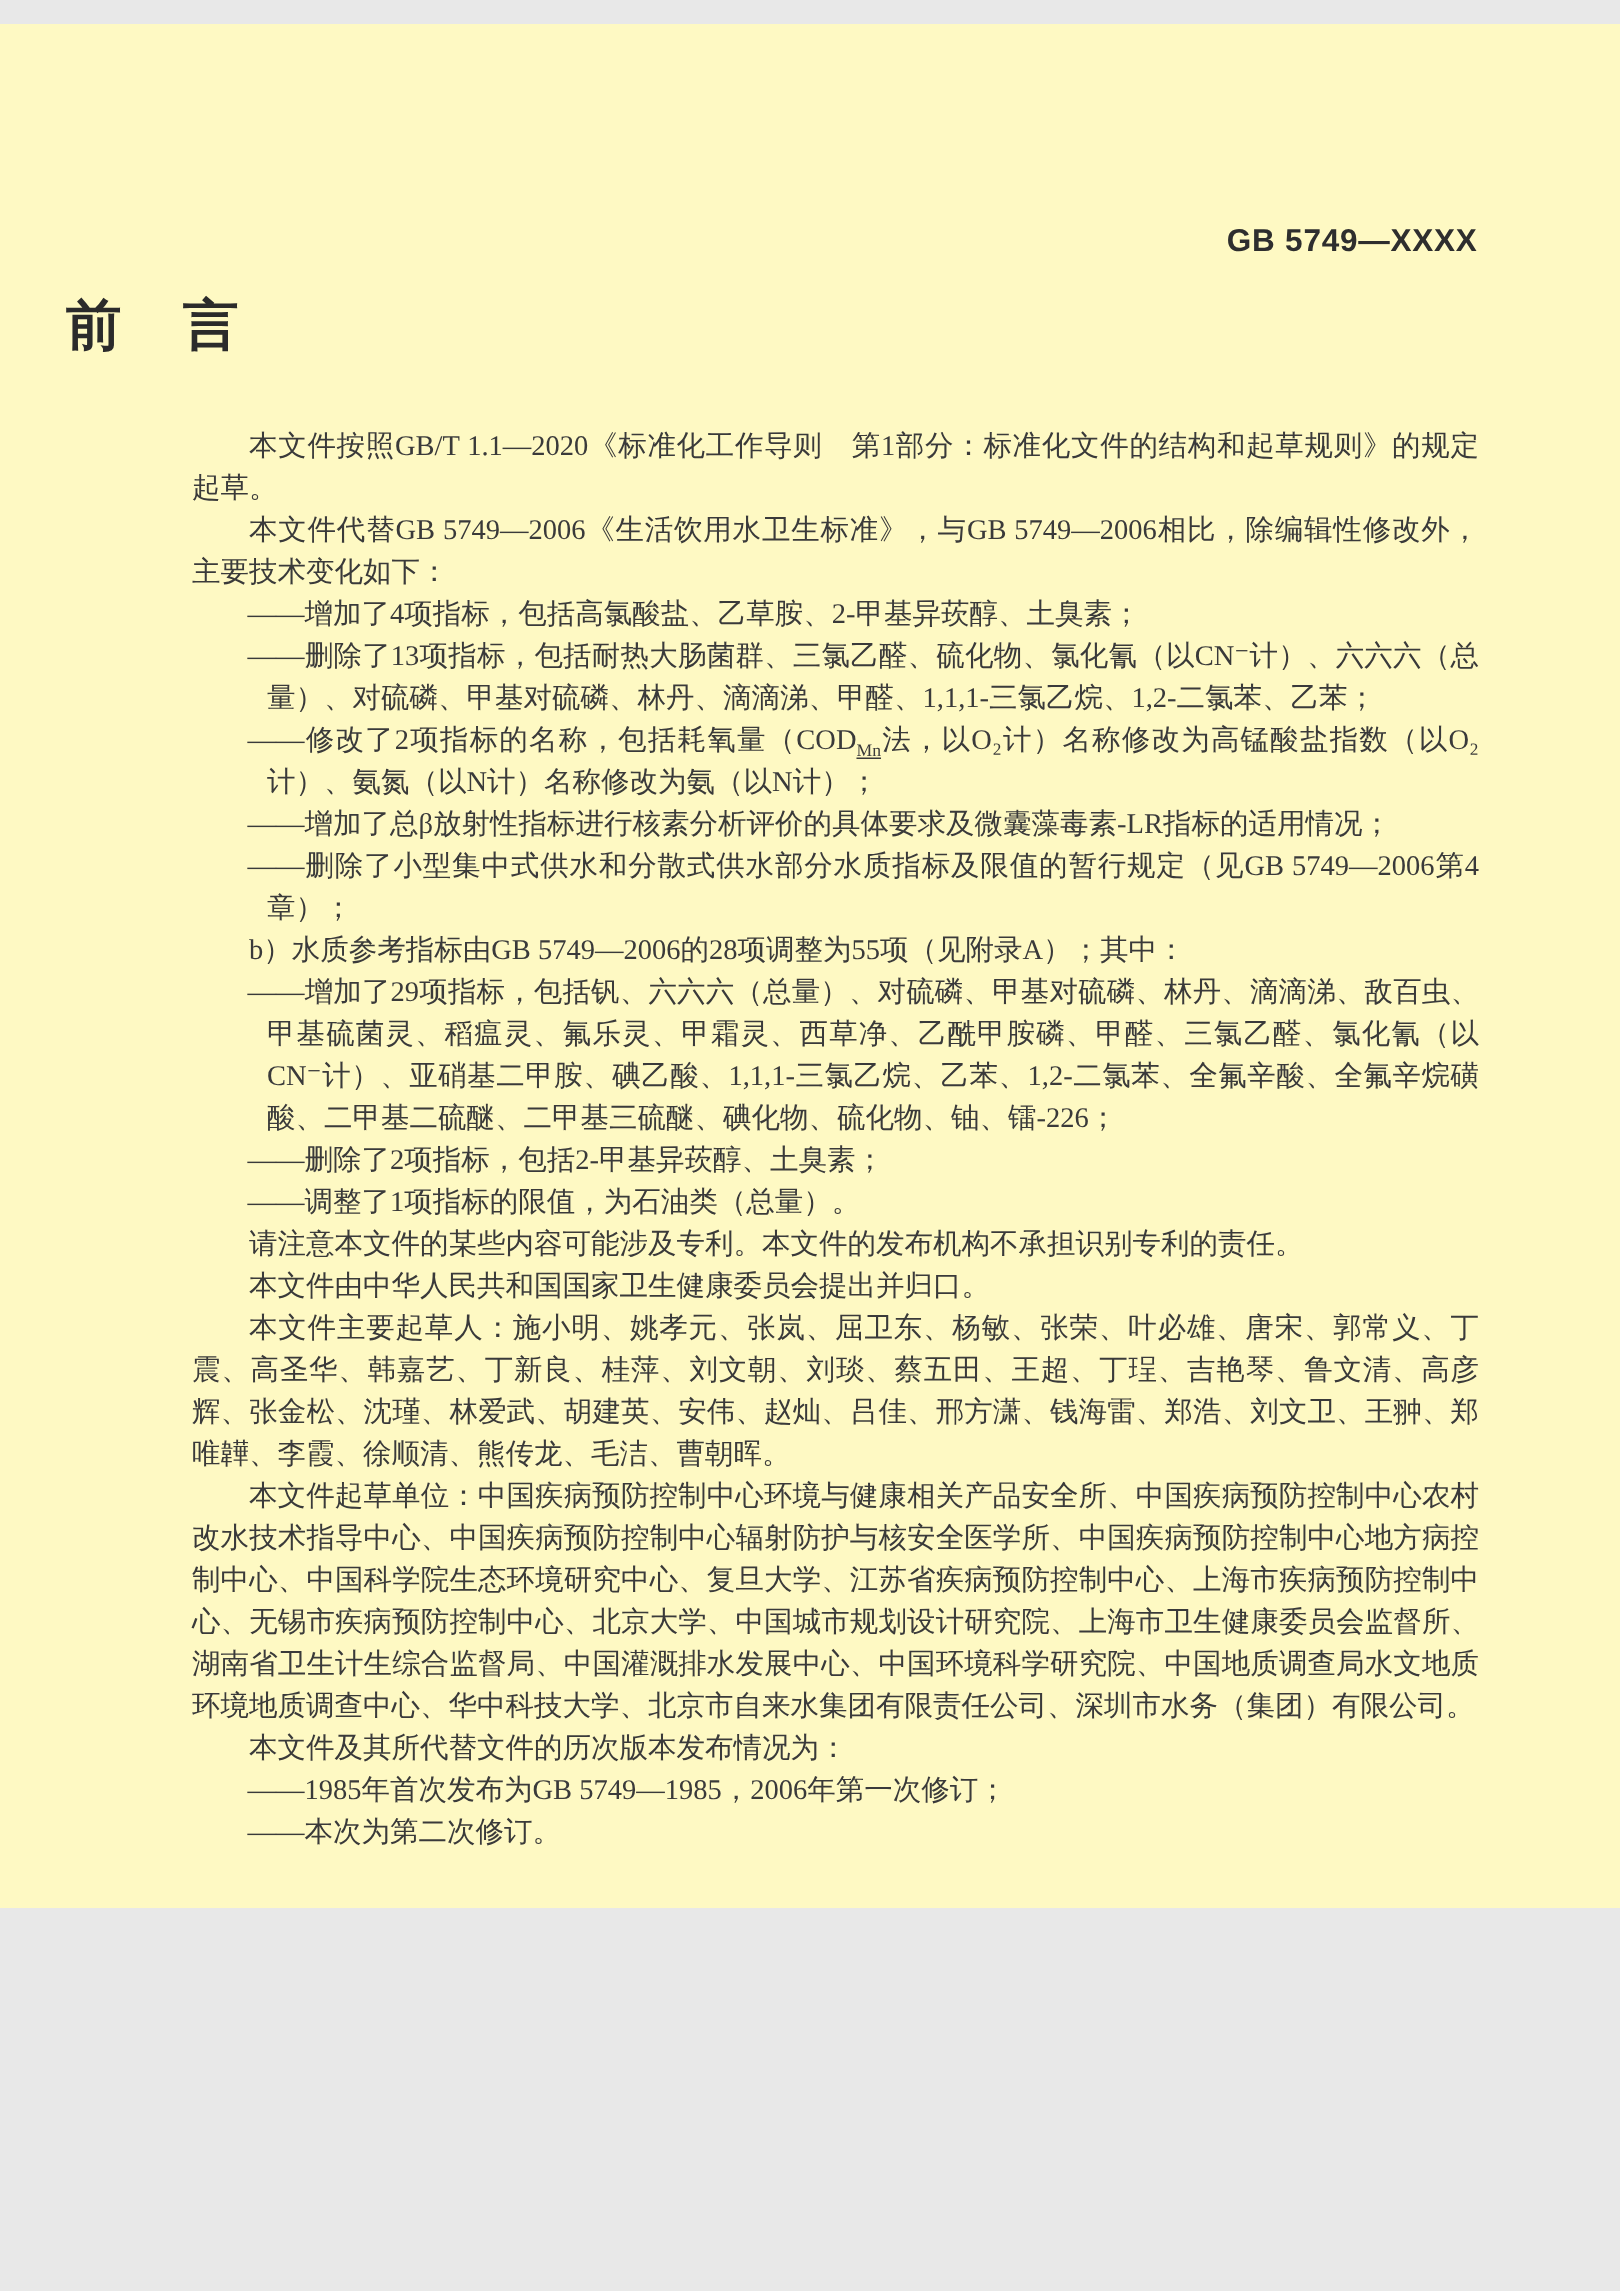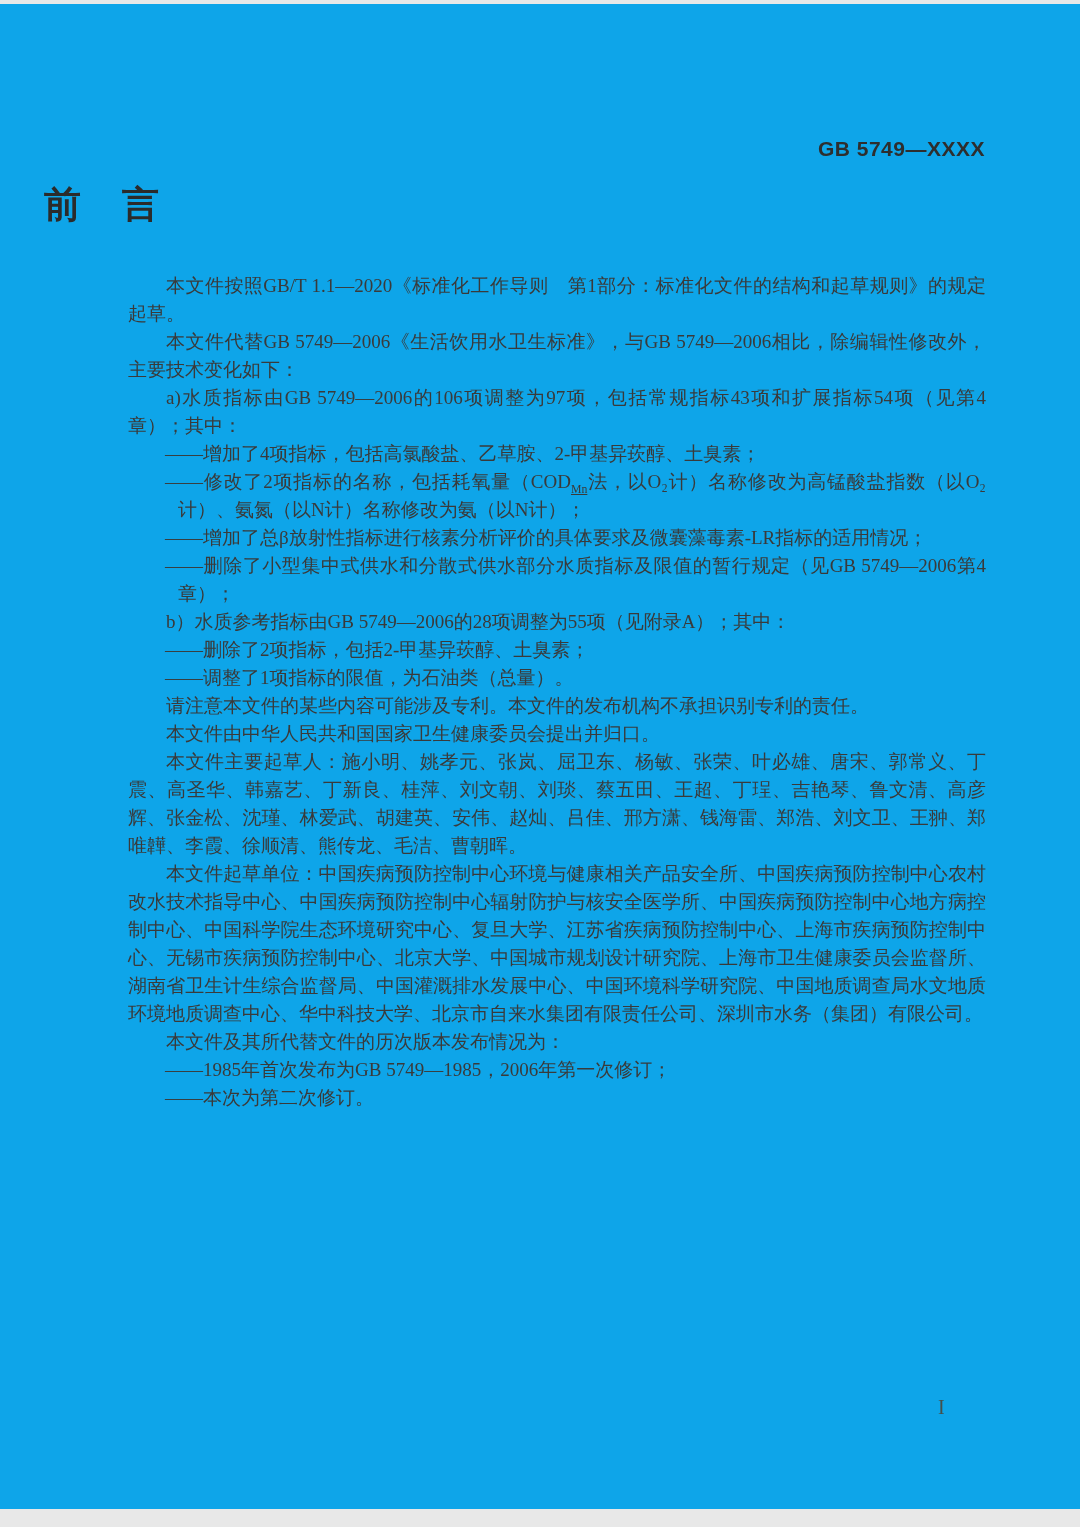--- a/index.html
+++ b/index.html
@@ -1,21 +1,21 @@
 <!DOCTYPE html>
 <html lang="zh"><head>
 <meta charset="utf-8">
 <style>
   html, body { margin: 0; padding: 0; background: #e8e8e8; }
   .page {
     position: relative;
     width: 1080px;
-    height: 1505px;
-    margin: 4px auto;
-    background: #0ea5e9;
+    height: 1256px;
+    margin: 16px auto;
+    background: #fef9c3;
     color: #3a3a3a;
     font-family: "Liberation Serif", "DejaVu Serif", serif;
     overflow: hidden;
     box-sizing: border-box;
   }
   .header-row {
     position: absolute;
     top: 133px;
     left: 128px;
     right: 95px;
@@ -75,26 +75,27 @@
 <div class="page">
   <div class="header-row">
     <span class="std-number">GB 5749—XXXX</span>
   </div>
 
   <div class="doc-title">前　言</div>
 
   <div class="body-block">
       <div class="para">本文件按照GB/T 1.1—2020《标准化工作导则　第1部分：标准化文件的结构和起草规则》的规定起草。</div>
       <div class="para">本文件代替GB 5749—2006《生活饮用水卫生标准》，与GB 5749—2006相比，除编辑性修改外，主要技术变化如下：</div>
-      <div class="para">a)水质指标由GB 5749—2006的106项调整为97项，包括常规指标43项和扩展指标54项（见第4章）；其中：</div>
       <div class="dash">——增加了4项指标，包括高氯酸盐、乙草胺、2-甲基异莰醇、土臭素；</div>
+      <div class="dash">——删除了13项指标，包括耐热大肠菌群、三氯乙醛、硫化物、氯化氰（以CN⁻计）、六六六（总量）、对硫磷、甲基对硫磷、林丹、滴滴涕、甲醛、1,1,1-三氯乙烷、1,2-二氯苯、乙苯；</div>
       <div class="dash">——修改了2项指标的名称，包括耗氧量（COD<sub>Mn</sub>法，以O₂计）名称修改为高锰酸盐指数（以O₂计）、氨氮（以N计）名称修改为氨（以N计）；</div>
       <div class="dash">——增加了总β放射性指标进行核素分析评价的具体要求及微囊藻毒素-LR指标的适用情况；</div>
       <div class="dash">——删除了小型集中式供水和分散式供水部分水质指标及限值的暂行规定（见GB 5749—2006第4章）；</div>
       <div class="para">b）水质参考指标由GB 5749—2006的28项调整为55项（见附录A）；其中：</div>
+      <div class="dash">——增加了29项指标，包括钒、六六六（总量）、对硫磷、甲基对硫磷、林丹、滴滴涕、敌百虫、甲基硫菌灵、稻瘟灵、氟乐灵、甲霜灵、西草净、乙酰甲胺磷、甲醛、三氯乙醛、氯化氰（以CN⁻计）、亚硝基二甲胺、碘乙酸、1,1,1-三氯乙烷、乙苯、1,2-二氯苯、全氟辛酸、全氟辛烷磺酸、二甲基二硫醚、二甲基三硫醚、碘化物、硫化物、铀、镭-226；</div>
       <div class="dash">——删除了2项指标，包括2-甲基异莰醇、土臭素；</div>
       <div class="dash">——调整了1项指标的限值，为石油类（总量）。</div>
       <div class="para">请注意本文件的某些内容可能涉及专利。本文件的发布机构不承担识别专利的责任。</div>
       <div class="para">本文件由中华人民共和国国家卫生健康委员会提出并归口。</div>
       <div class="para">本文件主要起草人：施小明、姚孝元、张岚、屈卫东、杨敏、张荣、叶必雄、唐宋、郭常义、丁震、高圣华、韩嘉艺、丁新良、桂萍、刘文朝、刘琰、蔡五田、王超、丁珵、吉艳琴、鲁文清、高彦辉、张金松、沈瑾、林爱武、胡建英、安伟、赵灿、吕佳、邢方潇、钱海雷、郑浩、刘文卫、王翀、郑唯韡、李霞、徐顺清、熊传龙、毛洁、曹朝晖。</div>
       <div class="para">本文件起草单位：中国疾病预防控制中心环境与健康相关产品安全所、中国疾病预防控制中心农村改水技术指导中心、中国疾病预防控制中心辐射防护与核安全医学所、中国疾病预防控制中心地方病控制中心、中国科学院生态环境研究中心、复旦大学、江苏省疾病预防控制中心、上海市疾病预防控制中心、无锡市疾病预防控制中心、北京大学、中国城市规划设计研究院、上海市卫生健康委员会监督所、湖南省卫生计生综合监督局、中国灌溉排水发展中心、中国环境科学研究院、中国地质调查局水文地质环境地质调查中心、华中科技大学、北京市自来水集团有限责任公司、深圳市水务（集团）有限公司。</div>
       <div class="para">本文件及其所代替文件的历次版本发布情况为：</div>
       <div class="dash">——1985年首次发布为GB 5749—1985，2006年第一次修订；</div>
       <div class="dash">——本次为第二次修订。</div>
     </div>

